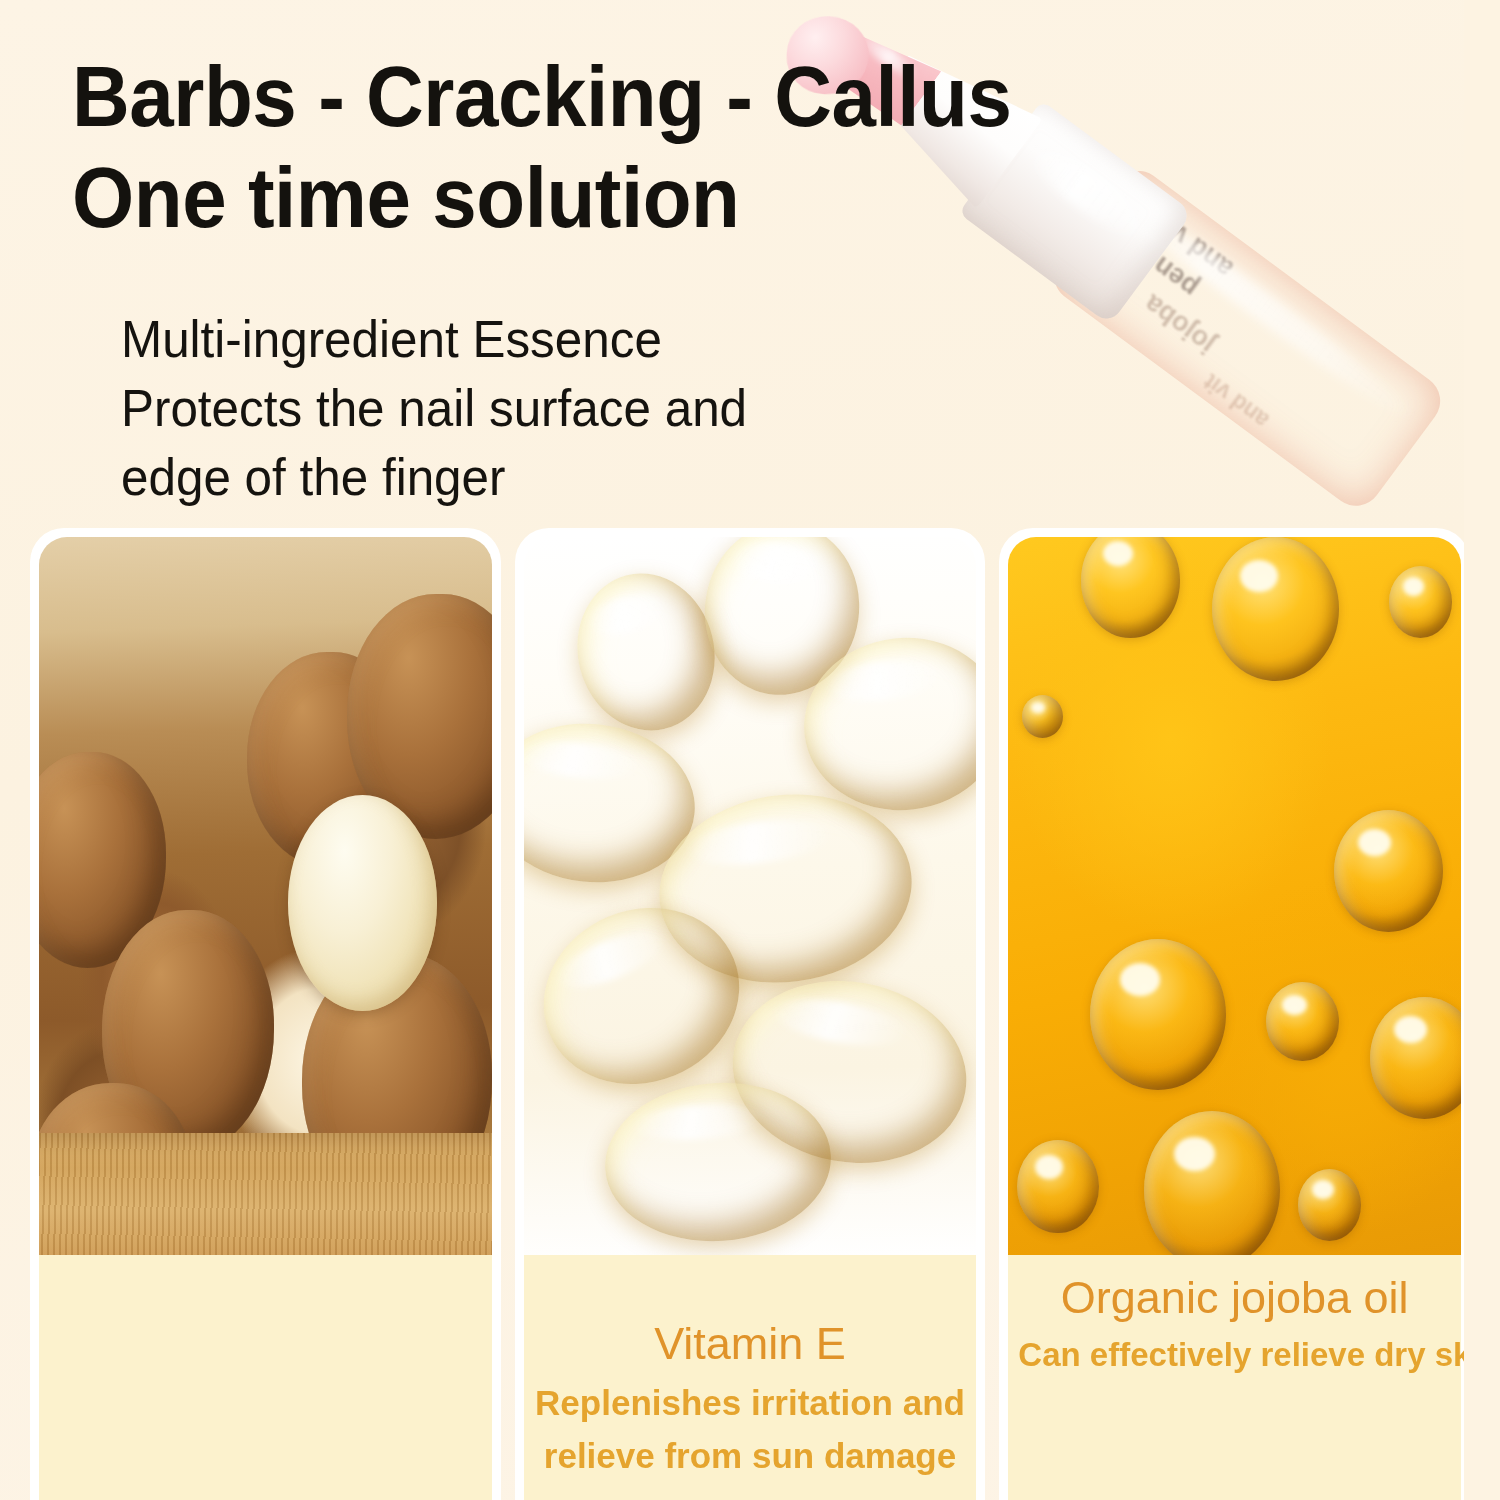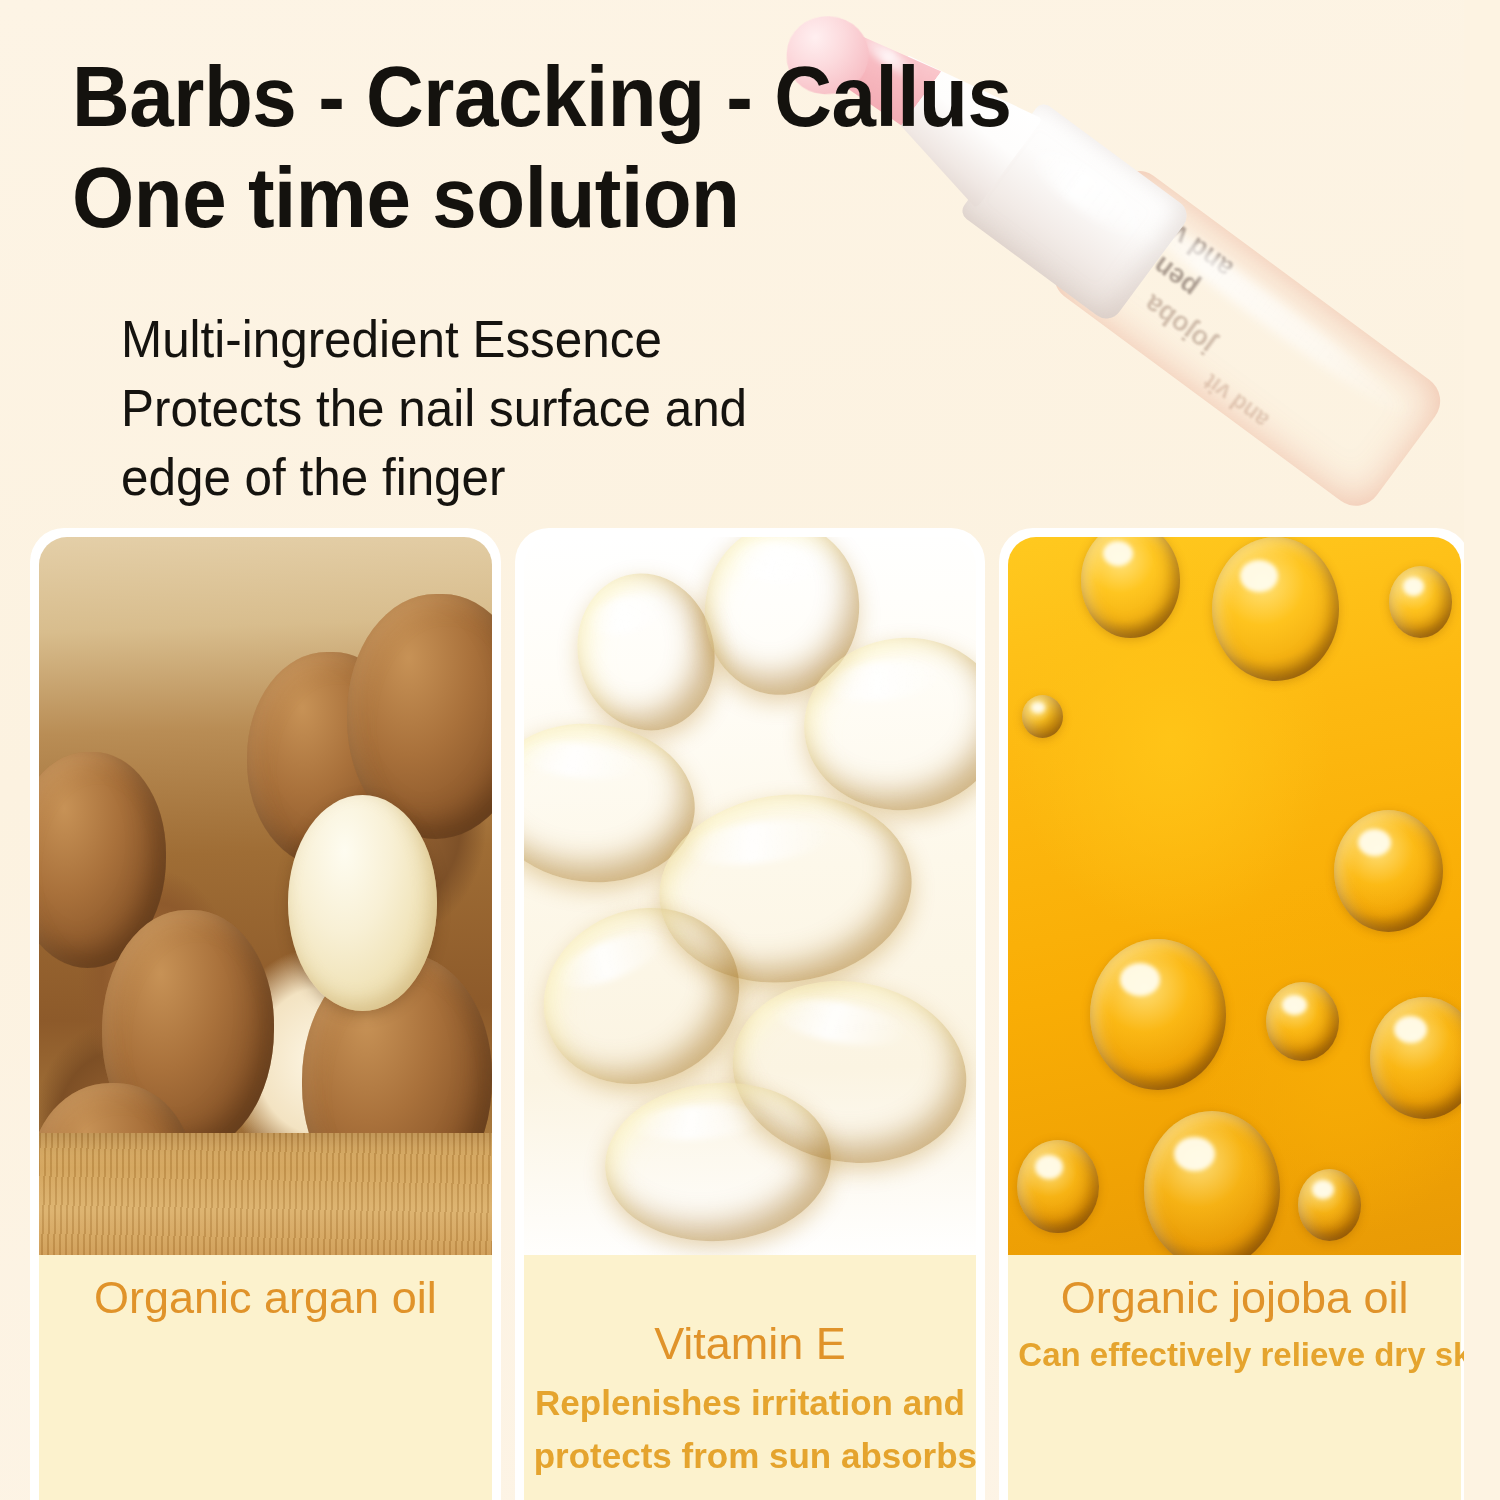--- a/index.html
+++ b/index.html
@@ -387,40 +387,39 @@
         <div class="nut-shell" style="left:-6%;  top:30%; width:34%; height:30%;"></div>
         <div class="nut-shell" style="left:14%;  top:52%; width:38%; height:34%;"></div>
         <div class="nut-shell" style="left:46%;  top:16%; width:36%; height:30%;"></div>
         <div class="nut-shell" style="left:68%;  top:8%;  width:40%; height:34%;"></div>
         <div class="nut-shell" style="left:58%;  top:58%; width:42%; height:36%;"></div>
         <div class="nut-shell" style="left:-2%;  top:76%; width:36%; height:26%;"></div>
         <div class="nut-kernel" style="left:55%; top:36%; width:33%; height:30%;"></div>
         <div class="nut-bowl"></div>
       </div>
       <div class="card-caption">
-        <p class="cap-title">Organic argan oil</p>
       </div>
     </div>
 
     <div class="card card-2">
       <div class="card-photo photo-caps">
         <div class="gel" style="left:12%; top:5%;  width:30%; height:22%; transform:rotate(-14deg);"></div>
         <div class="gel" style="left:40%; top:-2%; width:34%; height:24%; transform:rotate(8deg);"></div>
         <div class="gel" style="left:62%; top:14%; width:44%; height:24%; transform:rotate(-6deg);"></div>
         <div class="gel" style="left:-8%; top:26%; width:46%; height:22%; transform:rotate(6deg);"></div>
         <div class="gel" style="left:30%; top:36%; width:56%; height:26%; transform:rotate(-7deg);"></div>
         <div class="gel" style="left:4%;  top:52%; width:44%; height:24%; transform:rotate(-22deg);"></div>
         <div class="gel" style="left:46%; top:62%; width:52%; height:25%; transform:rotate(10deg);"></div>
         <div class="gel" style="left:18%; top:76%; width:50%; height:22%; transform:rotate(-4deg);"></div>
       </div>
       <div class="card-caption">
         <p class="cap-title">Vitamin E</p>
         <div class="cap-body">
           <div>Replenishes irritation and</div>
-          <div>protects from sun absorbs</div>
+          <div>relieve from sun damage</div>
         </div>
       </div>
     </div>
 
     <div class="card card-3">
       <div class="card-photo photo-oil">
         <div class="bubble" style="left:16%; top:-2%; width:22%; height:16%;"></div>
         <div class="bubble" style="left:45%; top:0%;  width:28%; height:20%;"></div>
         <div class="bubble sm" style="left:84%; top:4%; width:14%; height:10%;"></div>
         <div class="bubble sm" style="left:3%;  top:22%; width:9%;  height:6%;"></div>

